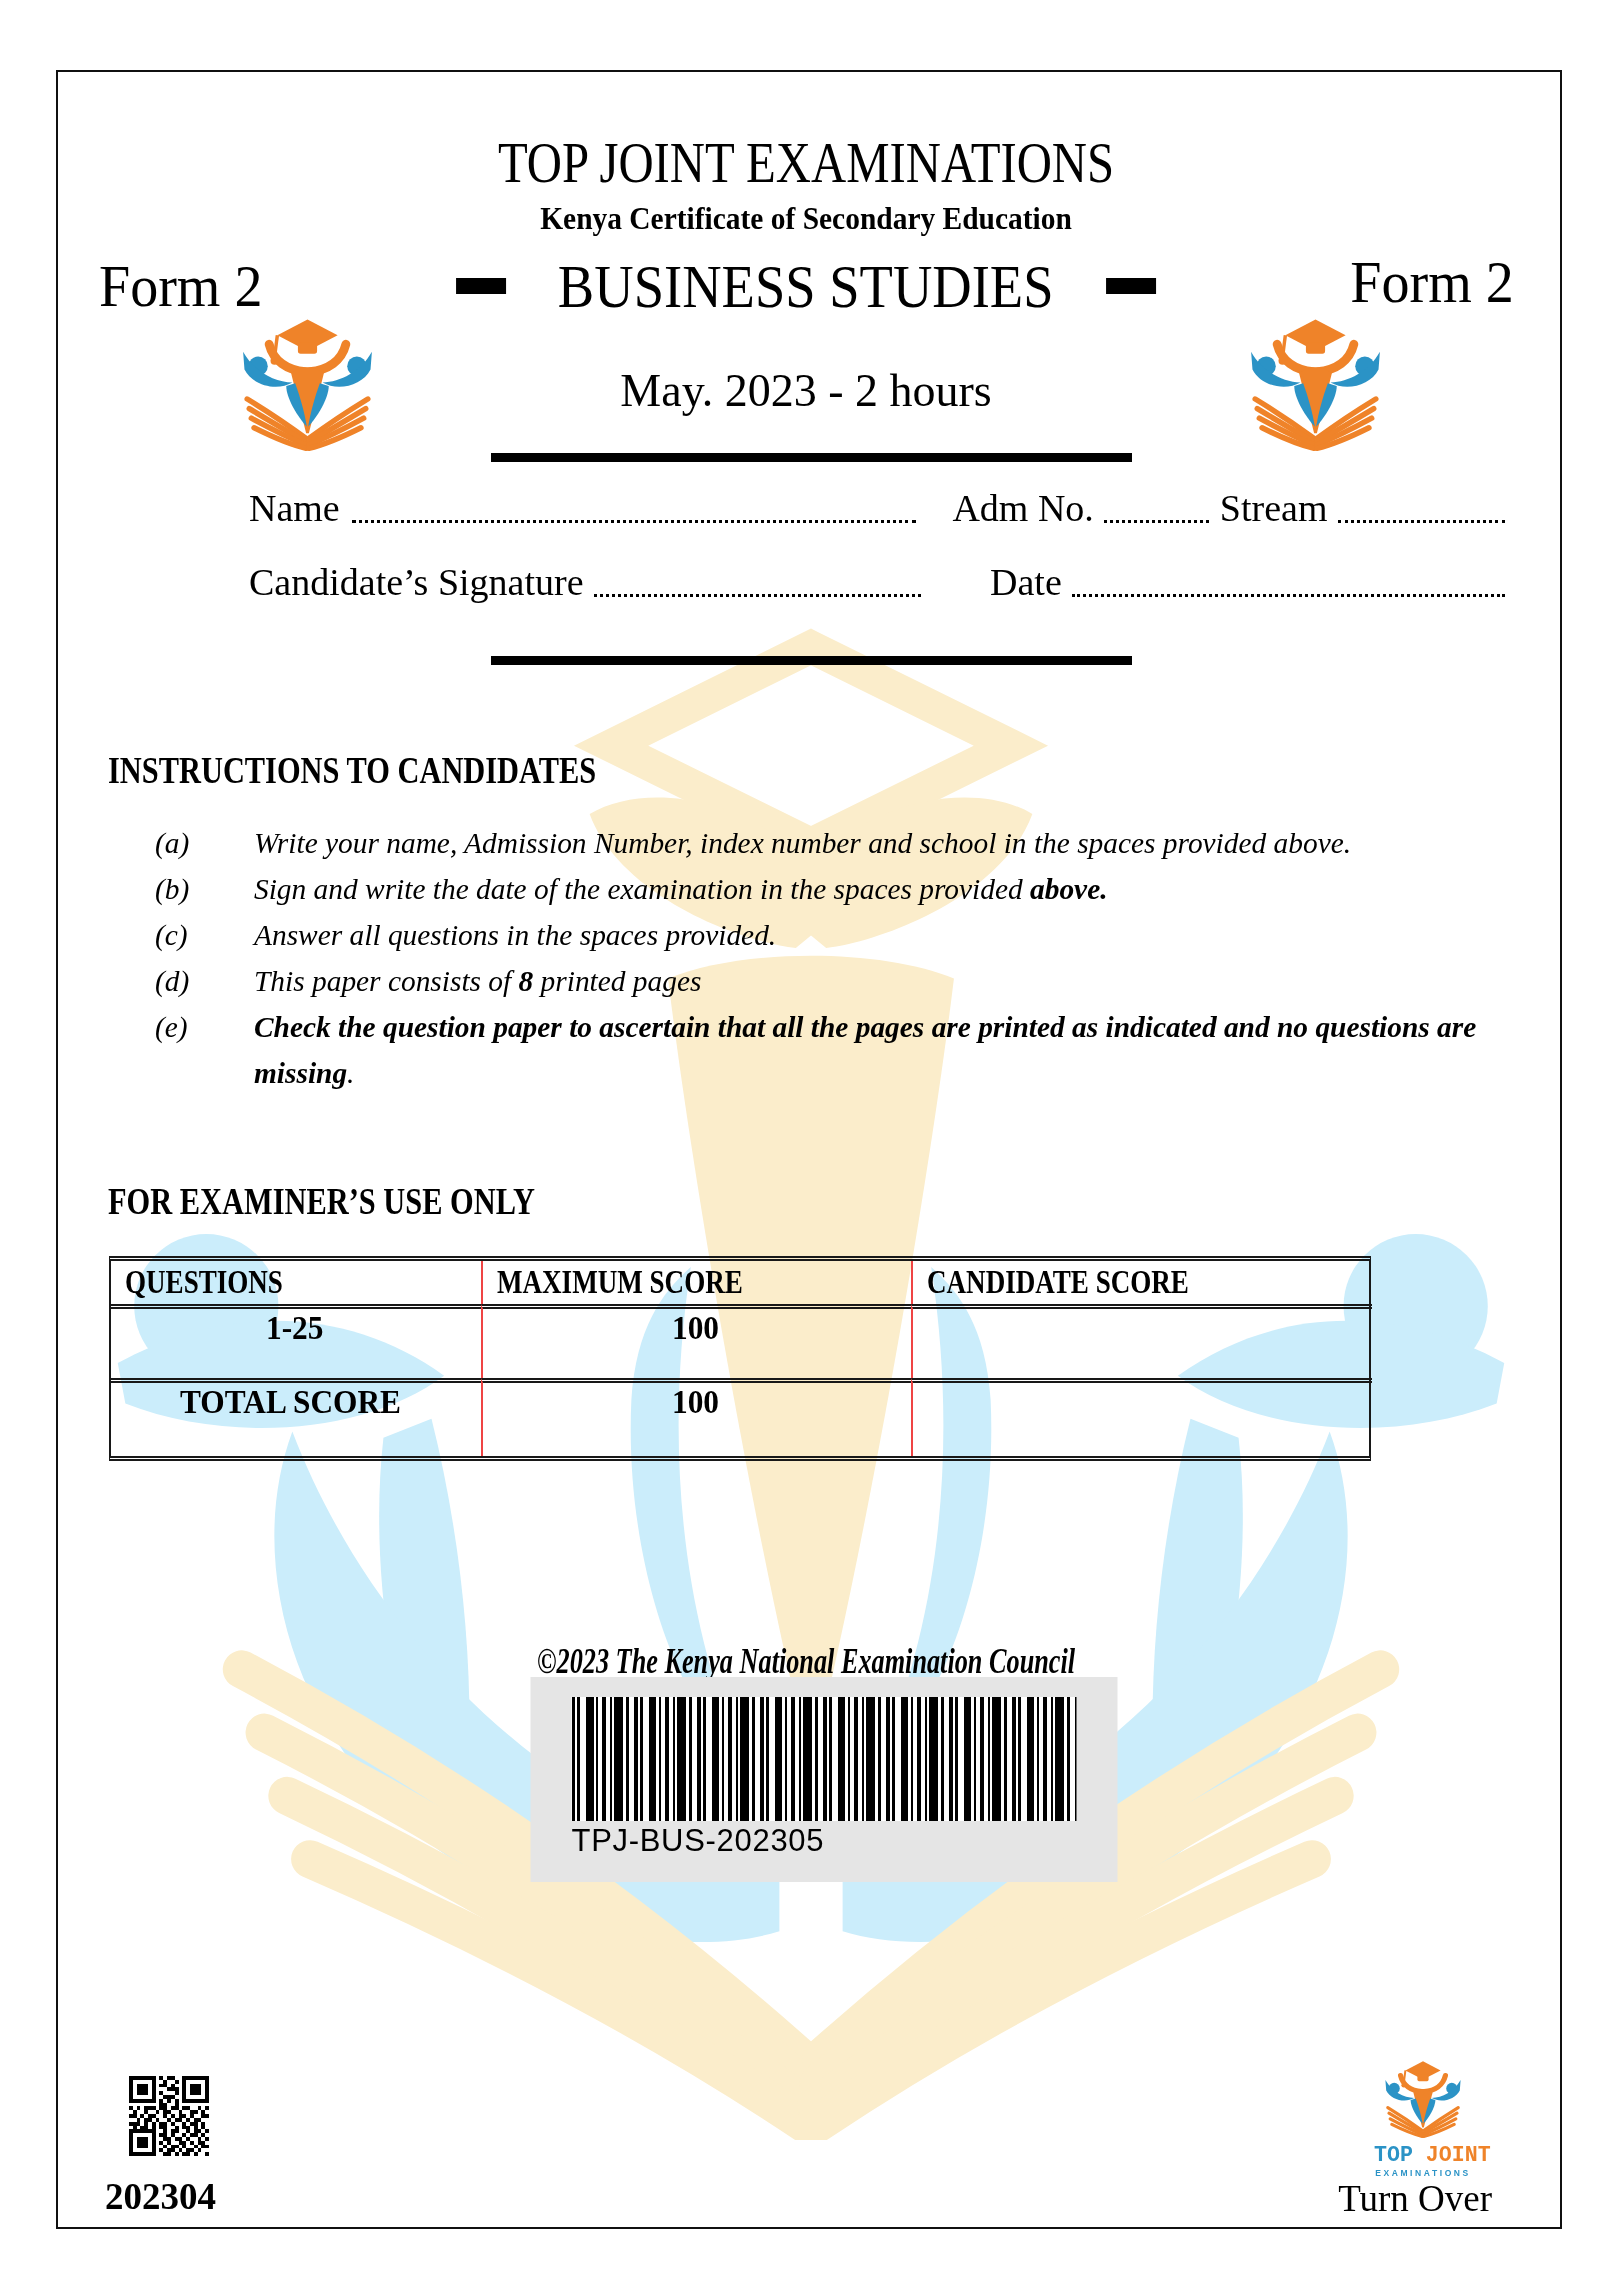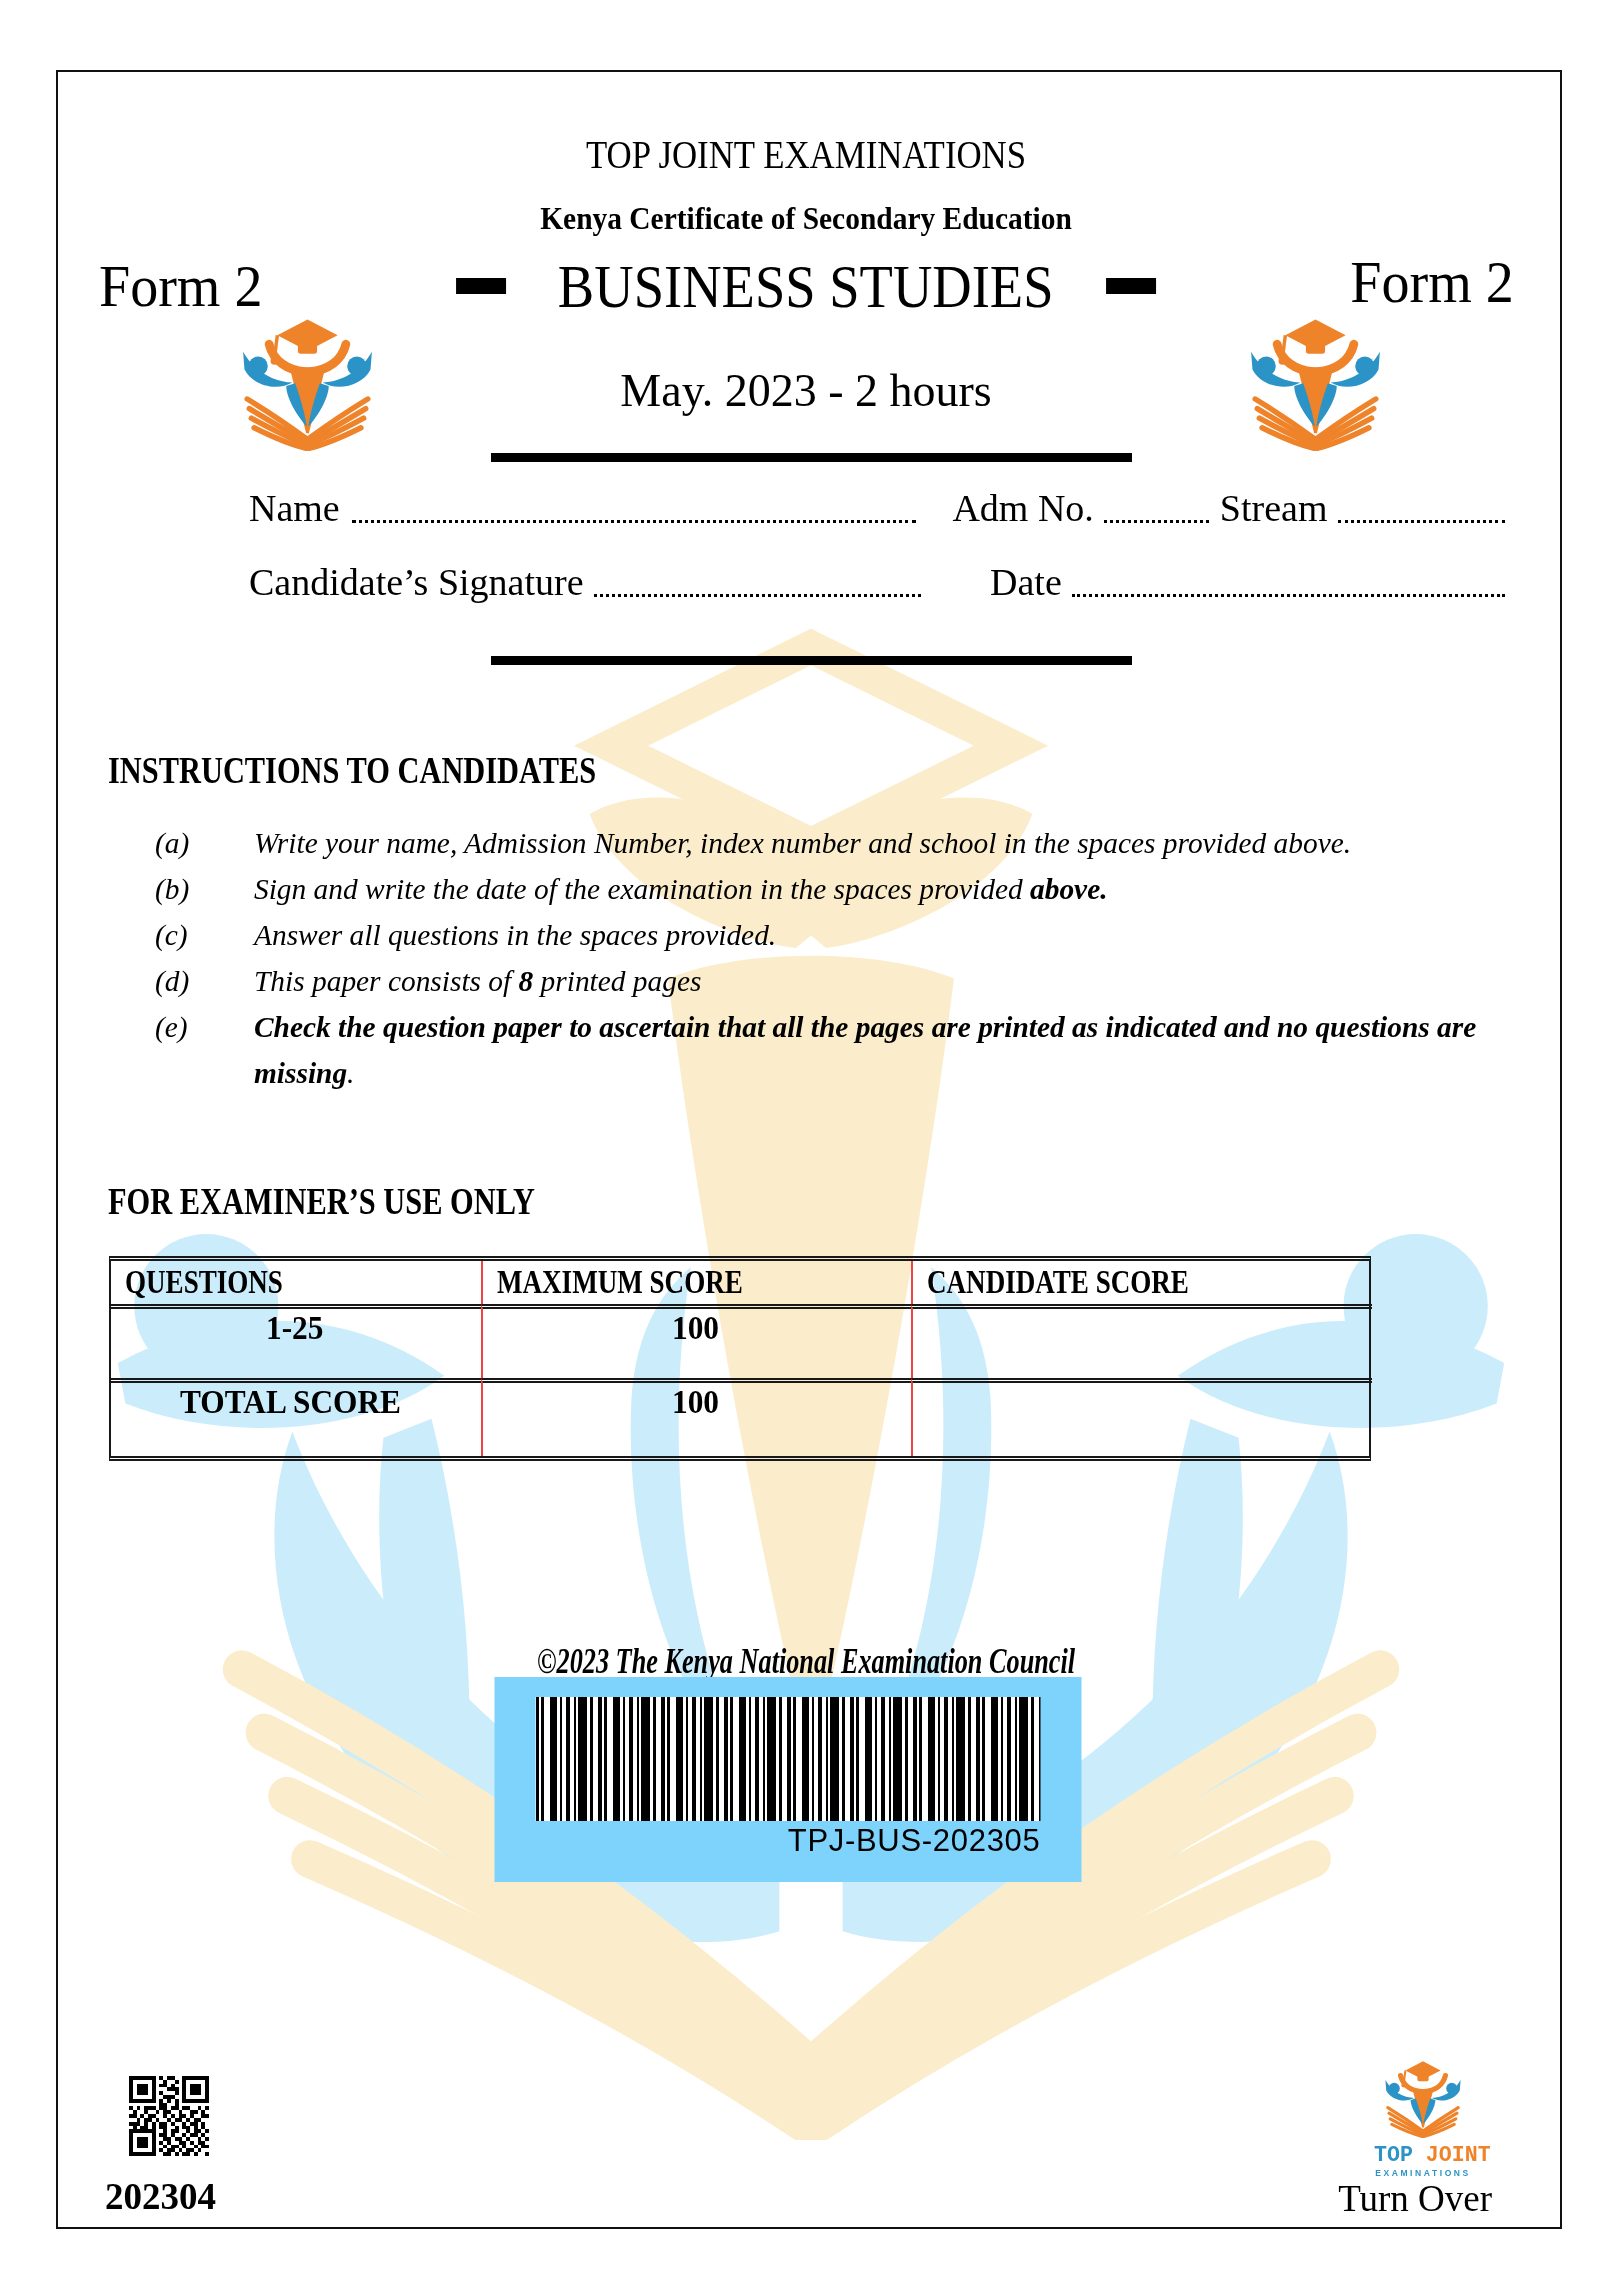--- a/index.html
+++ b/index.html
@@ -6,21 +6,21 @@
   .page{position:relative;width:1623px;height:2295px;background:#fff;overflow:hidden;
         font-family:"Liberation Serif",serif;color:#000;}
   .abs{position:absolute;}
   .cx{left:806px;transform:translateX(-50%);white-space:nowrap;}
   .sx{display:inline-block;white-space:nowrap;transform:scaleX(var(--sx,.85));transform-origin:50% 50%;}
   .sxl{display:inline-block;white-space:nowrap;transform:scaleX(var(--sx,.85));transform-origin:0 50%;}
 
   .frame{position:absolute;left:56px;top:70px;width:1502px;height:2155px;border:2px solid #101010;z-index:1;}
   .wm{position:absolute;left:52px;top:609px;width:1518px;height:1531px;z-index:0;}
 
-  .t-title{font-size:40px;line-height:1;}
+  .t-title{font-size:56px;line-height:1;}
   .t-sub{font-size:31px;font-weight:bold;line-height:1;}
   .t-form{font-size:59px;line-height:1;}
   .t-subject{font-size:62px;line-height:1;}
   .t-may{font-size:46px;line-height:1;}
   .dash{display:inline-block;width:50px;height:15.7px;background:#000;vertical-align:15.7px;}
   .subject-row{display:flex;align-items:center;gap:18.3px;}
 
   .rule{position:absolute;left:491px;width:641px;height:8.5px;background:#000;z-index:2;}
 
   .fieldrow{position:absolute;left:249px;width:1256px;display:flex;align-items:baseline;
@@ -39,22 +39,22 @@
       border-left:2px solid #181818;border-right:2px solid #181818;
       border-top:5.9px double #181818;border-bottom:5.9px double #181818;box-sizing:border-box;}
   .score-table .cell{box-sizing:border-box;font-weight:bold;font-size:33px;overflow:hidden;}
   .score-table .cl{border-left:2px solid #ef4444;}
   .score-table .ct{border-top:5.2px double #181818;}
   .score-table .hd{display:flex;align-items:center;padding-left:14.4px;}
   .score-table .dc{display:flex;justify-content:center;padding-top:1px;}
 
   .copyright{font-size:35px;font-weight:bold;font-style:italic;line-height:1;z-index:2;}
 
-  .barcode-box{position:absolute;left:788px;top:1677px;transform:translateX(-50%);
-      background:#7dd3fc;padding:19.6px 41px 23.6px 41px;z-index:3;text-align:right;}
+  .barcode-box{position:absolute;left:824px;top:1677px;transform:translateX(-50%);
+      background:#e5e5e5;padding:19.6px 41px 23.6px 41px;z-index:3;text-align:left;}
   .bars{width:505px;height:124px;margin:0 auto;
       background:repeating-linear-gradient(90deg,
         #000 0 3.3px,#fff 3.3px 5.9px,#000 5.9px 8.5px,#fff 8.5px 14.4px,
         #000 14.4px 22px,#fff 22px 25px,#000 25px 27px,#fff 27px 31px,
         #000 31px 35px,#fff 35px 39px,#000 39px 41px,#fff 41px 43px,
         #000 43px 52px,#fff 52px 55px,#000 55px 58px,#fff 58px 63px);}
   .bars-label{font-family:"Liberation Sans",sans-serif;font-size:31px;line-height:1.15;margin-top:2.6px;letter-spacing:0.7px;}
 
   .qr{position:absolute;left:129px;top:2076px;width:80px;height:80px;z-index:2;}
   .page-code{font-size:37px;font-weight:bold;line-height:1;z-index:2;}

